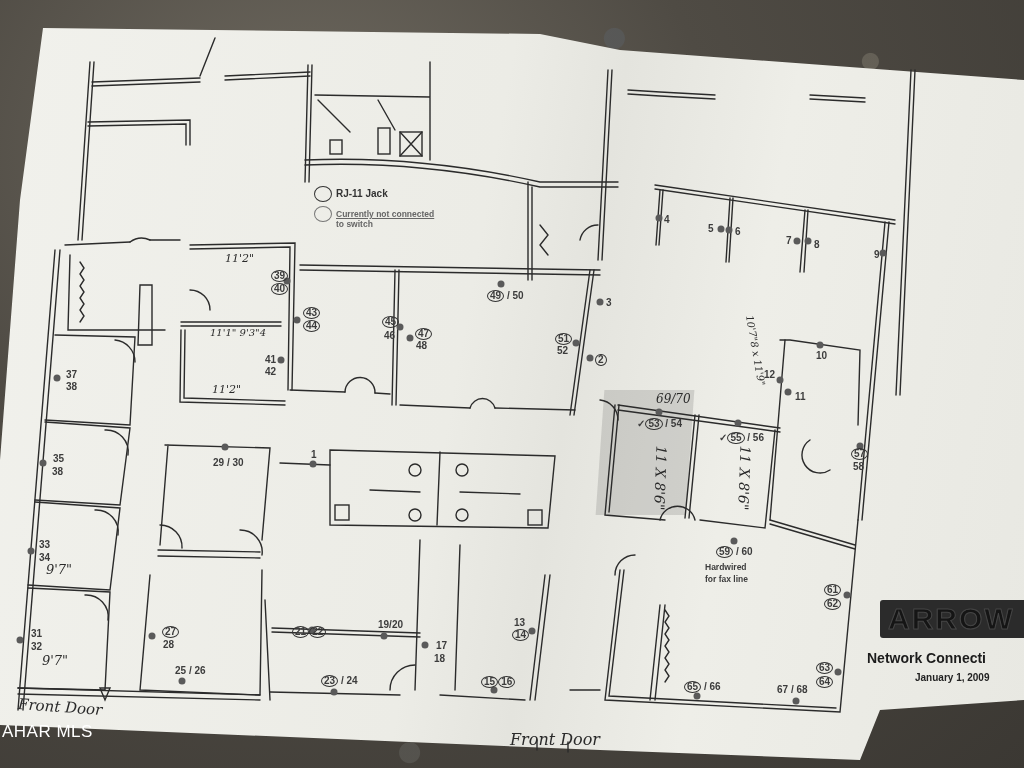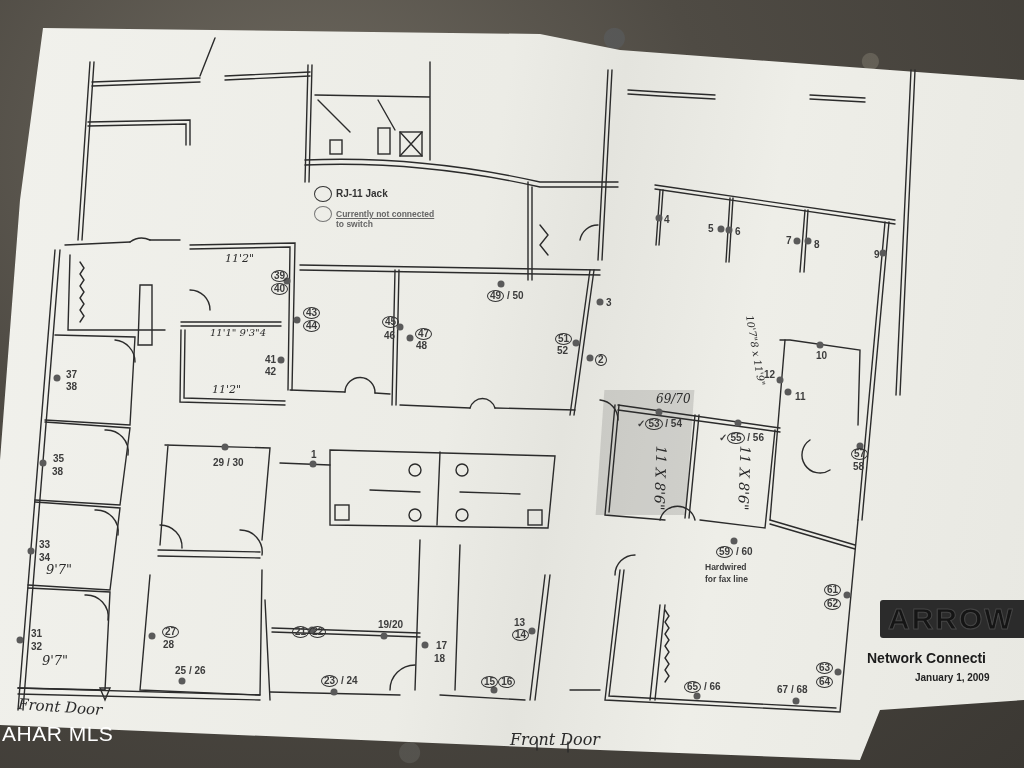--- a/index.html
+++ b/index.html
@@ -32,21 +32,21 @@
     .legend-text { position:absolute; font-weight:bold; color:#333; white-space:nowrap; }
     .logo {
       position:absolute; left:880px; top:600px; width:144px; height:38px;
       background:#2b2b2b; color:#1a1a1a; font-weight:bold; font-size:30px; letter-spacing:2px;
       line-height:38px; padding-left:8px; border-radius:3px; overflow:hidden;
       text-shadow: 0 0 1px #555;
     }
     .logo span { color:#151515; -webkit-text-stroke: 1px #444; }
     .title { position:absolute; left:867px; top:650px; font-size:14px; font-weight:bold; color:#1c1c1c; white-space:nowrap; }
     .date { position:absolute; left:915px; top:672px; font-size:10px; font-weight:bold; color:#222; white-space:nowrap; }
-    .watermark { position:absolute; left:2px; top:722px; color:#fff; font-size:21px; letter-spacing:0.5px; white-space:nowrap; }
+    .watermark { position:absolute; left:2px; top:722px; color:#fff; font-size:17px; letter-spacing:0.5px; white-space:nowrap; }
     .shadow-band { position:absolute; left:600px; top:390px; width:90px; height:125px; background:rgba(80,80,80,.18); transform:skewX(-4deg); }
   </style>
 </head>
 <body>
 
 <div class="counter-texture"></div>
 <div class="paper"></div>
 <div class="shadow-band"></div>
 
 <svg class="plan" width="1024" height="768" viewBox="0 0 1024 768" fill="none" stroke="#2b2b2b" stroke-width="1.4" stroke-linecap="round">

